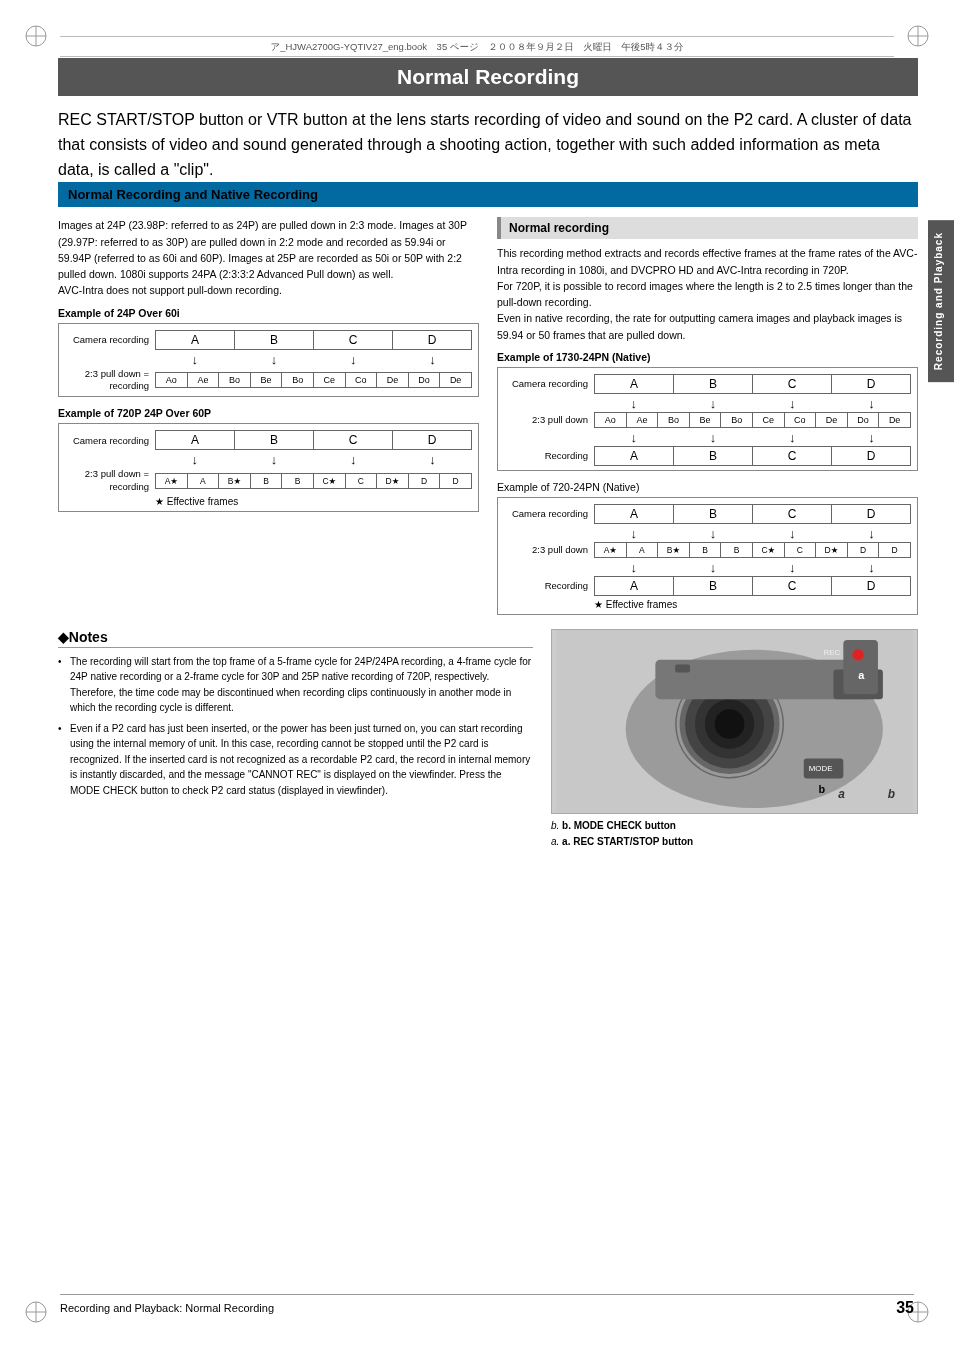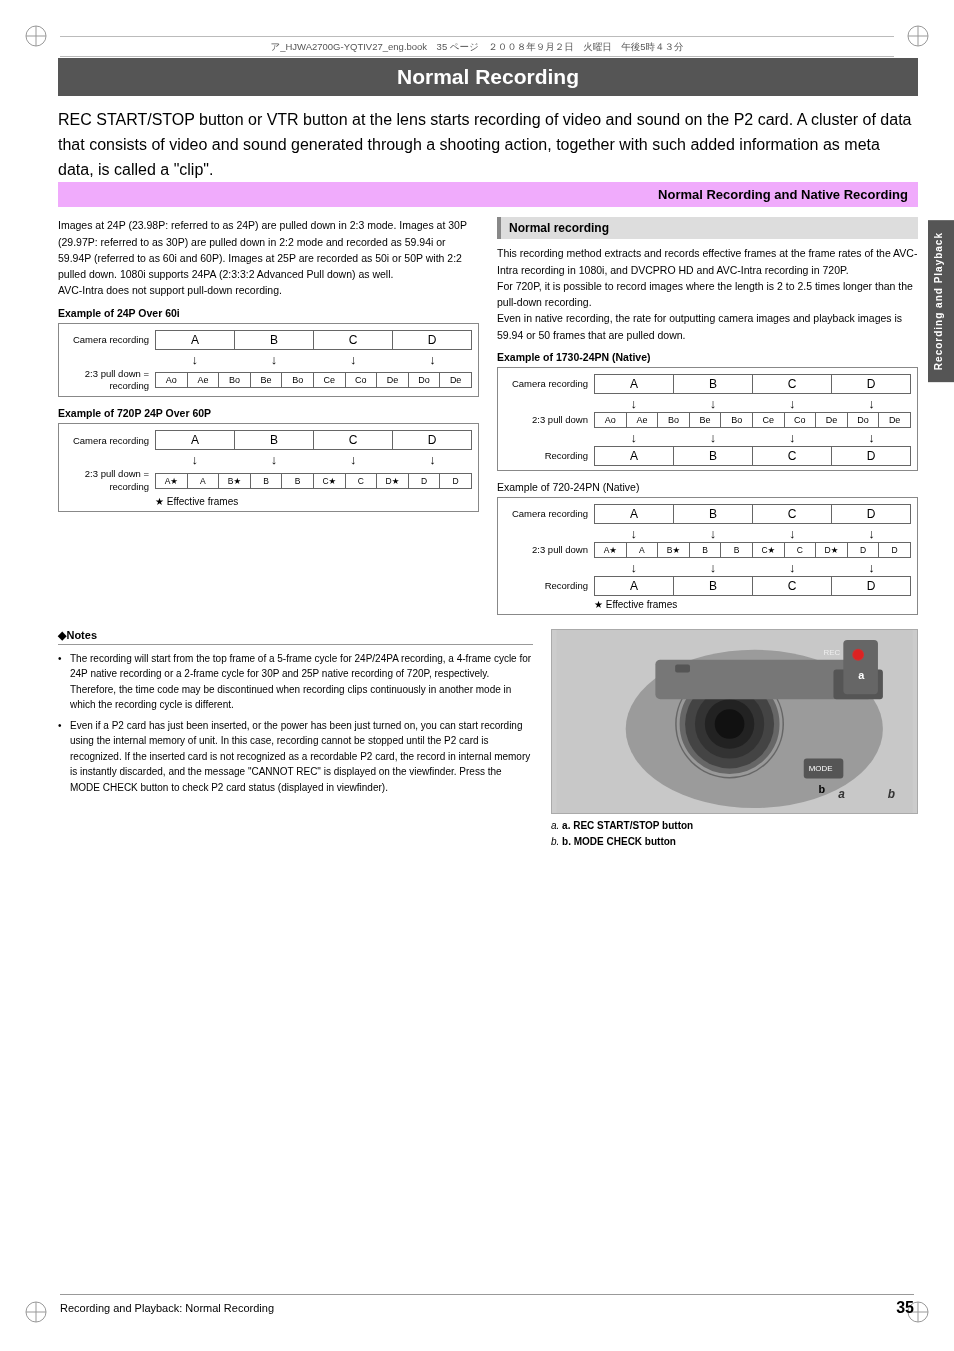--- a/index.html
+++ b/index.html
@@ -56,21 +56,21 @@
 <div style="position:absolute;top:58px;left:58px;right:36px;bottom:50px;">
 
   <div style="background:#555;color:#fff;font-size:21px;font-weight:bold;text-align:center;padding:7px 0;margin-bottom:12px;">
     <span>Normal Recording</span>
   </div>
 
   <div style="font-size:16px;line-height:1.55;">
     <span>REC START/STOP button or VTR button at the lens starts recording of video and sound on the P2 card. A cluster of data that consists of video and sound generated through a shooting action, together with such added information as meta data, is called a "clip".</span>
   </div>
 
-  <div style="background:#f0abfc;padding:5px 10px;font-size:13px;font-weight:bold;margin-bottom:10px;text-align:right;">
+  <div style="background:#0369a1;padding:5px 10px;font-size:13px;font-weight:bold;margin-bottom:10px;">
     <span>Normal Recording and Native Recording</span>
   </div>
 
   <div style="display:flex;gap:18px;">
 
     <div style="flex:1;">
 
 
       <div style="font-size:10.5px;line-height:1.55;margin-bottom:8px;">
         Images at 24P (23.98P: referred to as 24P) are pulled down in 2:3 mode. Images at 30P (29.97P: referred to as 30P) are pulled down in 2:2 mode and recorded as 59.94i or 59.94P (referred to as 60i and 60P). Images at 25P are recorded as 50i or 50P with 2:2 pulled down. 1080i supports 24PA (2:3:3:2 Advanced Pull down) as well.<br>
@@ -287,21 +287,21 @@
         <div style="font-size:10px;margin-top:3px;margin-left:90px;">★ Effective frames</div>
       </div>
 
     </div>
 
   </div>
 
   <div style="display:flex;gap:18px;margin-top:8px;">
 
     <div style="flex:1.1;">
-      <div style="font-size:11px;font-weight:bold;border-bottom:1px solid #999;padding-bottom:2px;margin-bottom:6px;">
+      <div style="font-size:14px;font-weight:bold;border-bottom:1px solid #999;padding-bottom:2px;margin-bottom:6px;">
         <span>◆Notes</span>
       </div>
       <ul style="list-style:none;padding:0;">
         <li style="font-size:10px;line-height:1.55;padding-left:12px;position:relative;margin-bottom:5px;">
           <span style="position:absolute;left:0;">•</span>
           <span>The recording will start from the top frame of a 5-frame cycle for 24P/24PA recording, a 4-frame cycle for 24P native recording or a 2-frame cycle for 30P and 25P native recording of 720P, respectively. Therefore, the time code may be discontinued when recording clips continuously in another mode in which the recording cycle is different.</span>
         </li>
         <li style="font-size:10px;line-height:1.55;padding-left:12px;position:relative;margin-bottom:5px;">
           <span style="position:absolute;left:0;">•</span>
           <span>Even if a P2 card has just been inserted, or the power has been just turned on, you can start recording using the internal memory of unit. In this case, recording cannot be stopped until the P2 card is recognized. If the inserted card is not recognized as a recordable P2 card, the record in internal memory is instantly discarded, and the message "CANNOT REC" is displayed on the viewfinder. Press the MODE CHECK button to check P2 card status (displayed in viewfinder).</span>
@@ -345,22 +345,22 @@
 
           <circle cx="305" cy="25" r="5" fill="#dd2222"></circle>
           <text x="270" y="25" font-size="8" fill="#eee" font-family="Arial">REC</text>
 
           <text x="285" y="170" font-size="12" fill="#333" font-family="Arial" font-style="italic" font-weight="bold">a</text>
           <text x="335" y="170" font-size="12" fill="#333" font-family="Arial" font-style="italic" font-weight="bold">b</text>
         </svg>
       </div>
 
       <div style="font-size:10px;margin-top:4px;line-height:1.6;">
+        <div><em>b.</em> <strong>b. MODE CHECK button</strong></div>
         <div><em>a.</em> <strong>a. REC START/STOP button</strong></div>
-        <div><em>b.</em> <strong>b. MODE CHECK button</strong></div>
       </div>
     </div>
 
   </div>
 
 </div>
 
 <div style="position:absolute;bottom:34px;left:60px;right:40px;display:flex;justify-content:space-between;align-items:center;border-top:1px solid #999;padding-top:4px;">
   <div style="font-size:11px;">Recording and Playback: Normal Recording</div>
   <div style="font-size:16px;font-weight:bold;">35</div>

